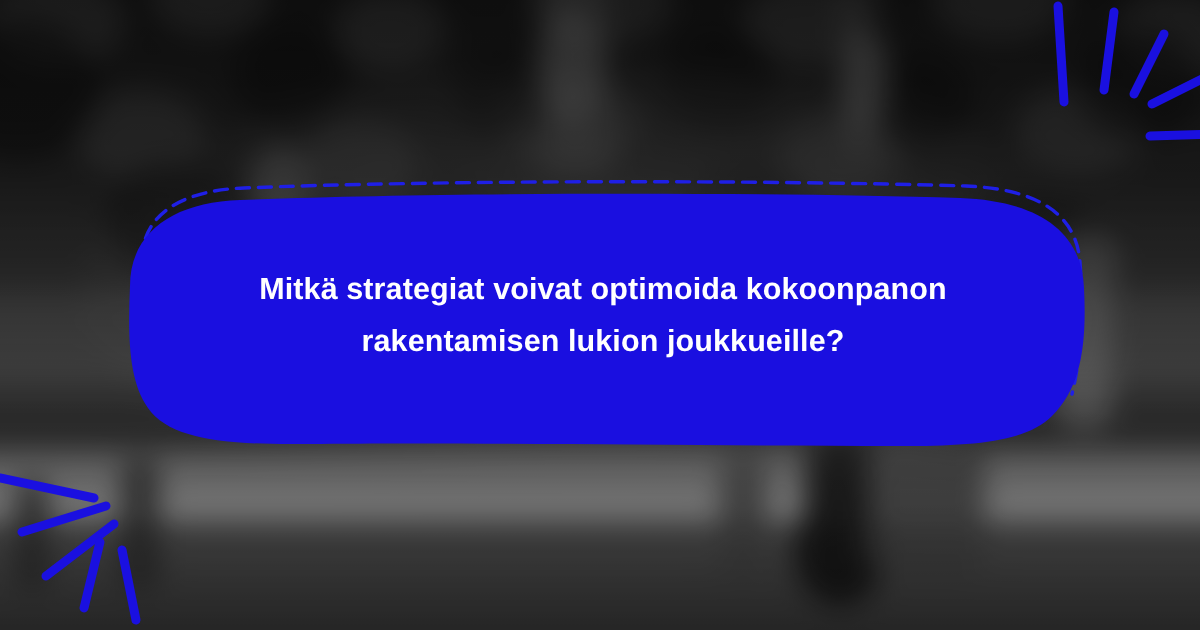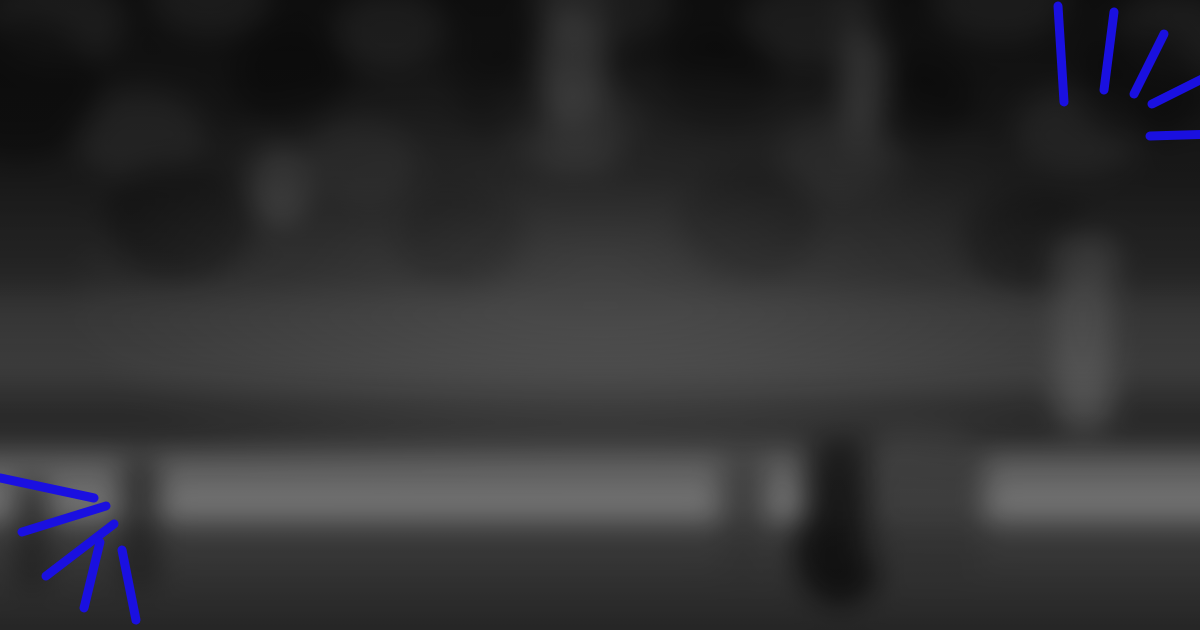--- a/index.html
+++ b/index.html
@@ -197,14 +197,38 @@
       <g stroke="#1a10e0" stroke-width="9" stroke-linecap="round" fill="none">
         <line x1="26" y1="28" x2="120" y2="48"></line>
         <line x1="48" y1="82" x2="132" y2="56"></line>
         <line x1="72" y1="126" x2="140" y2="74"></line>
         <line x1="110" y1="158" x2="126" y2="92"></line>
         <line x1="162" y1="170" x2="148" y2="100"></line>
       </g>
     </svg>
   </div>
 
+  <div id="blob-card">
+    <svg viewBox="0 0 990 278" preserveAspectRatio="none">
+
+      <path d="M 34 84
+               C 34 36, 78 14, 136 12
+               C 330 4, 660 4, 858 10
+               C 930 13, 968 38, 972 86
+               C 976 140, 972 186, 964 218" fill="none" stroke="#1f1fe6" stroke-width="3.4" stroke-linecap="round" stroke-dasharray="13 9"></path>
+
+      <path d="M 22 110
+               C 22 56, 66 26, 132 24
+               C 332 16, 652 16, 852 22
+               C 934 25, 974 58, 976 112
+               C 979 172, 972 212, 944 240
+               C 918 266, 866 270, 790 270
+               C 600 270, 360 266, 200 268
+               C 120 269, 62 264, 40 232
+               C 20 204, 20 158, 22 110 Z" fill="#1a0fe0"></path>
+    </svg>
+
+    <div id="headline-wrap">
+      <h1 id="headline">Mitkä strategiat voivat optimoida kokoonpanon rakentamisen lukion joukkueille?</h1>
+    </div>
+  </div>
 
 </div>
 
 </body></html>

